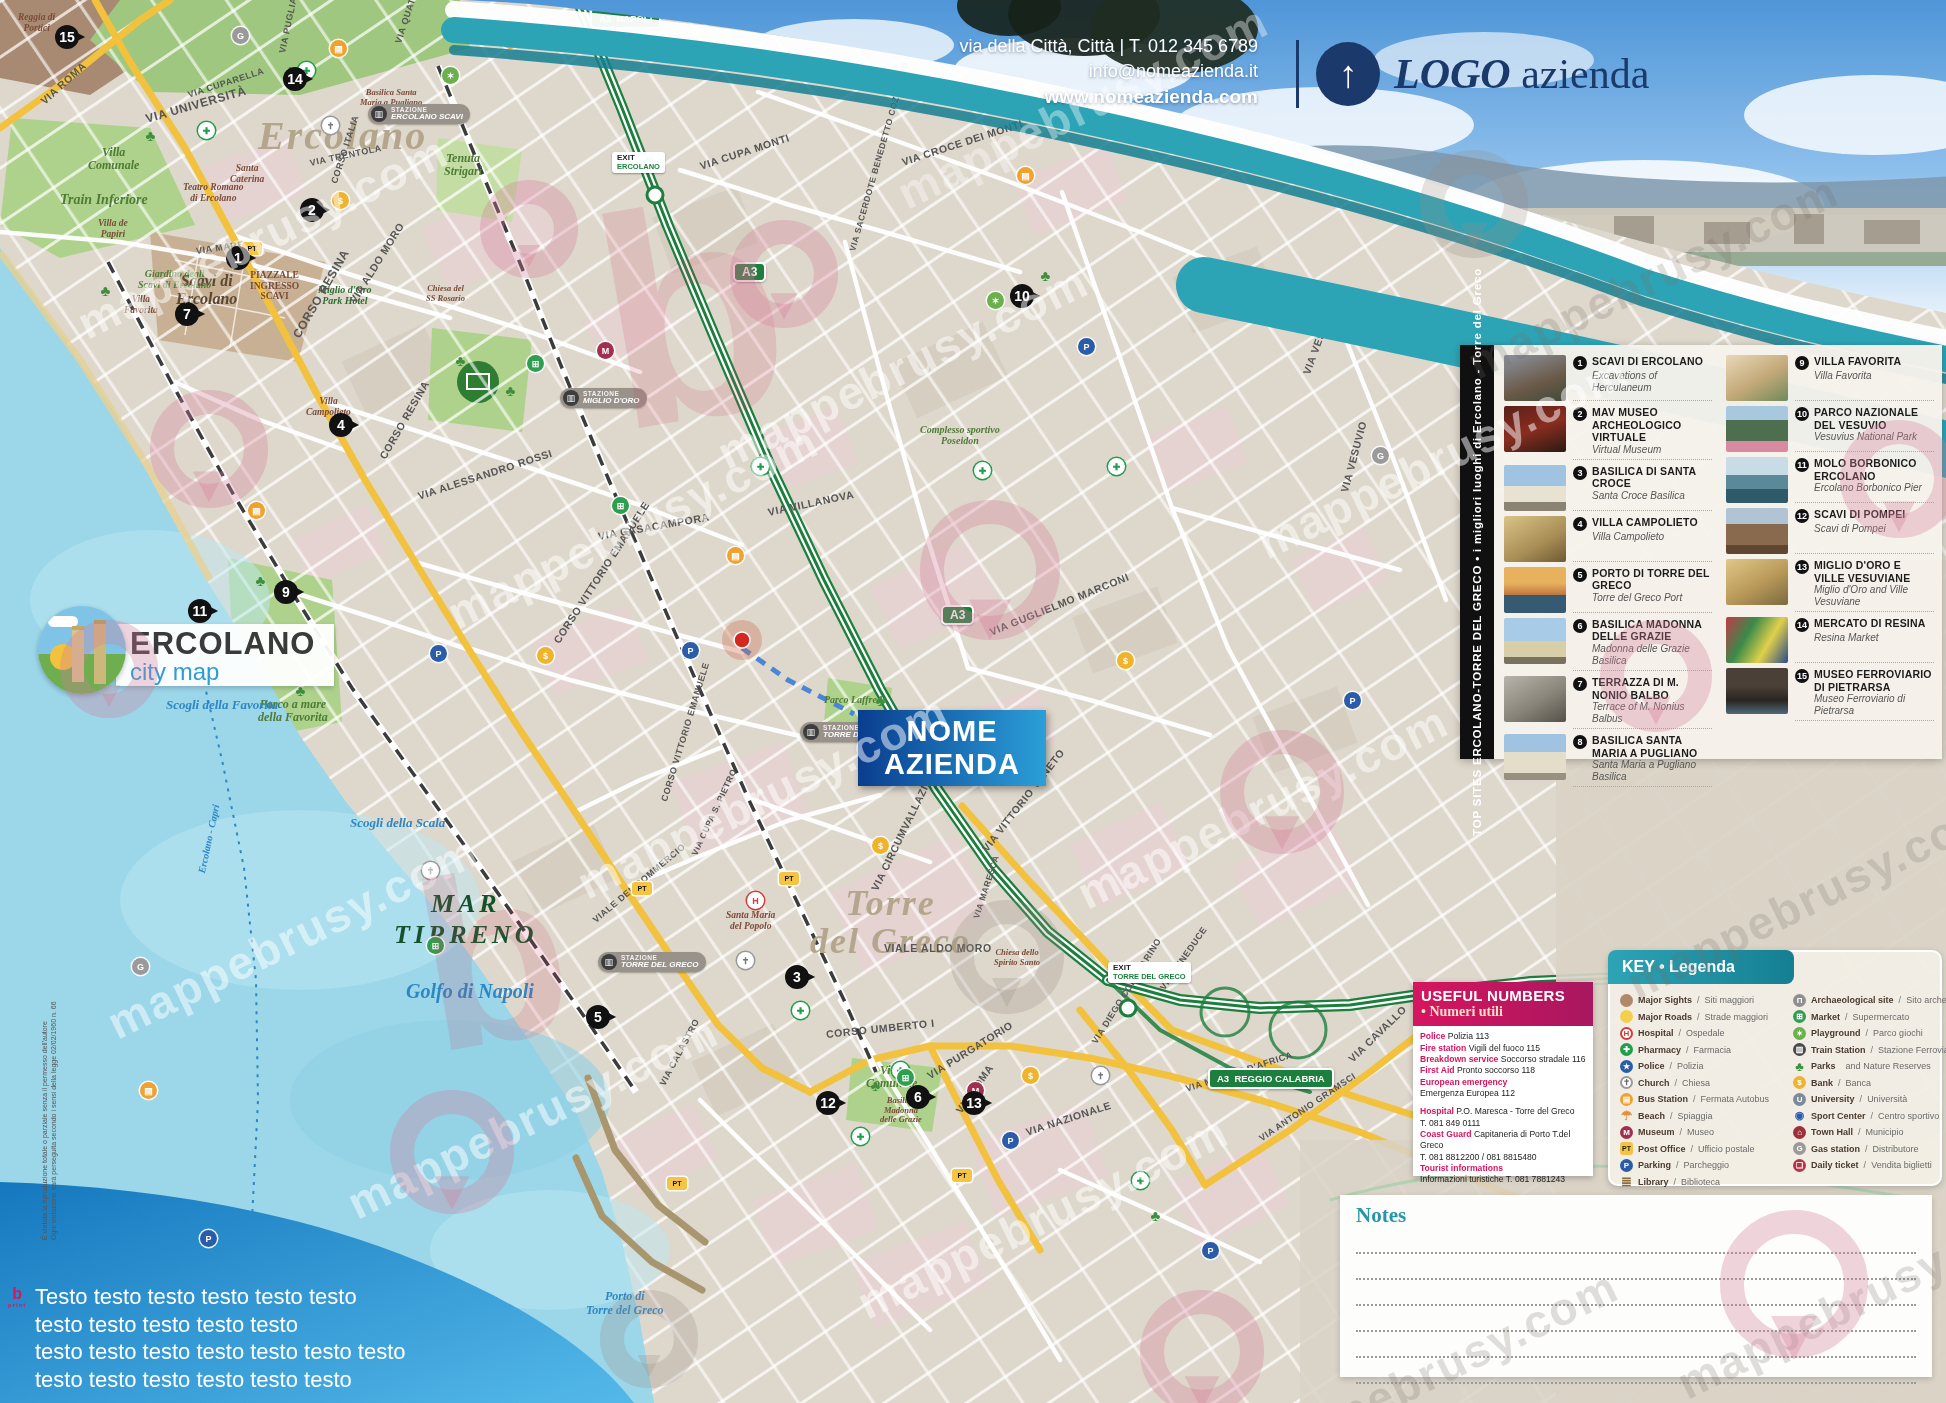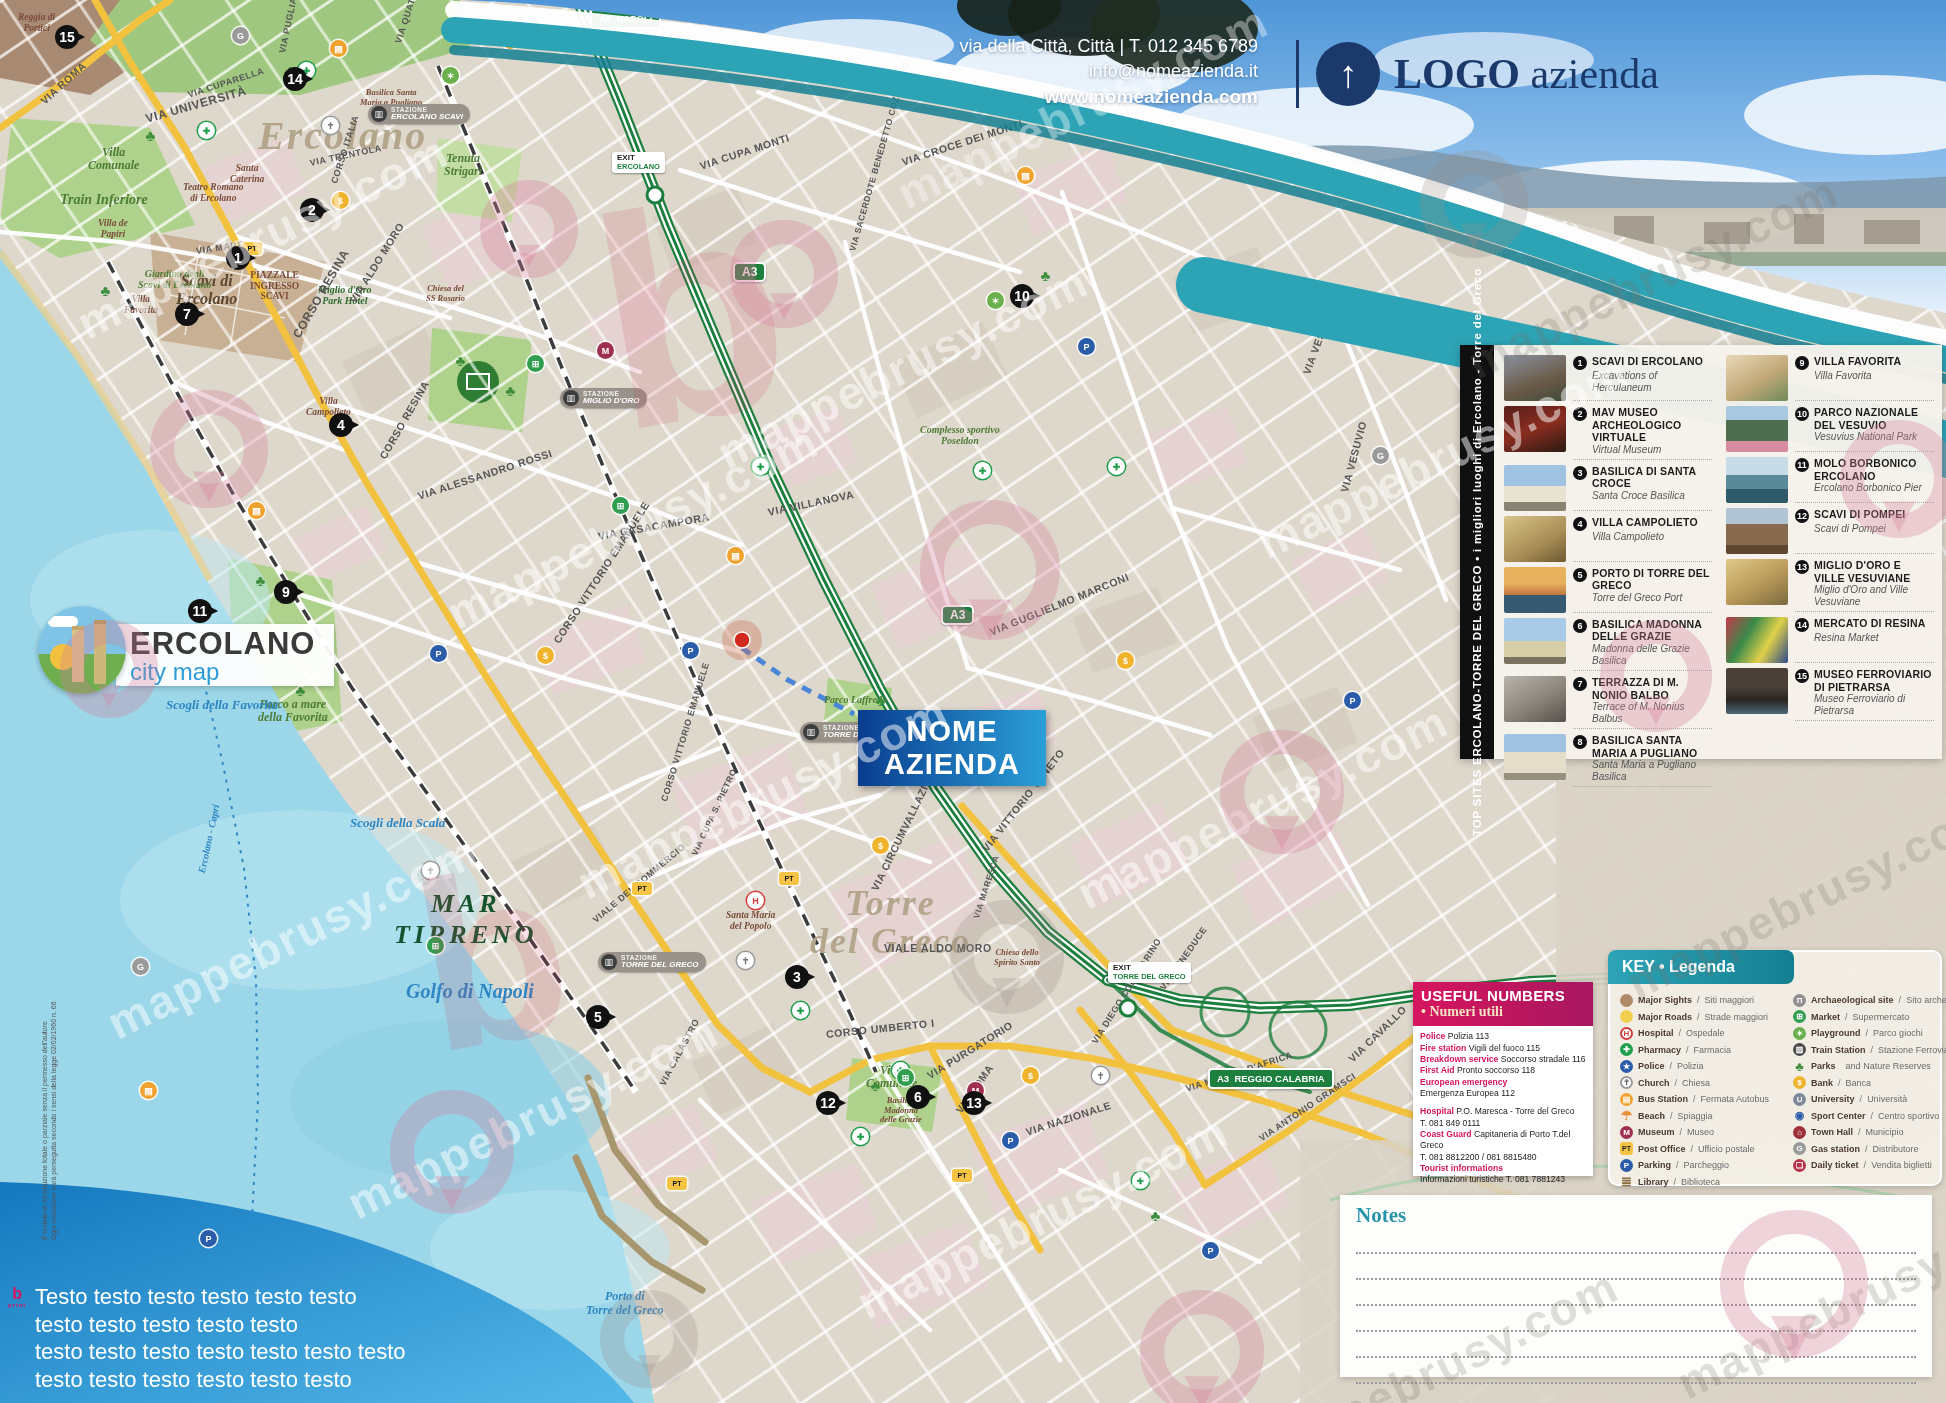--- a/index.html
+++ b/index.html
@@ -75,21 +75,21 @@
   .hdr-contact{position:absolute;right:688px;top:34px;text-align:right;color:#fff;line-height:1.4;
       text-shadow:0 1px 3px rgba(20,50,90,.5);}
   .hdr-contact .l1,.hdr-contact .l2{font-size:18px;}
   .hdr-contact .l3{font-size:19px;font-weight:700;}
   .hdr-div{position:absolute;left:1272px;top:40px;width:3px;height:68px;background:#1b3a6b;}
   .logo-circle{position:absolute;left:1292px;top:42px;width:64px;height:64px;border-radius:50%;
       background:#1b3a6b;color:#fff;display:flex;align-items:center;justify-content:center;
       font-size:38px;font-weight:700;}
   .logo-text{position:absolute;left:1370px;top:50px;font-family:"Liberation Serif",serif;
       font-size:42px;color:#1b3a6b;white-space:nowrap;}
-  .logo-text b{font-weight:700;}
+  .logo-text b{font-weight:700;font-style:italic;}
   .logo-text span{font-weight:500;}
 
   
   .badge-bar{position:absolute;left:116px;top:624px;width:218px;height:62px;
       background:rgba(255,255,255,.94);box-shadow:0 2px 5px rgba(0,0,0,.2);padding:4px 0 0 14px;box-sizing:border-box;}
   .badge-bar .bt{font-size:31px;font-weight:700;color:#3a3a3a;letter-spacing:1px;line-height:1;}
   .badge-bar .bs{font-size:24px;color:#2f9bd6;line-height:1.05;}
   .badge-ic{position:absolute;left:38px;top:606px;width:88px;height:88px;border-radius:50%;
       background:linear-gradient(#7fc4e6 0 55%,#6fae4f 55% 100%);overflow:hidden;box-shadow:0 2px 5px rgba(0,0,0,.25);}
   .badge-ic .sun{position:absolute;left:12px;top:38px;width:26px;height:26px;border-radius:50%;background:#f2c23e;}

